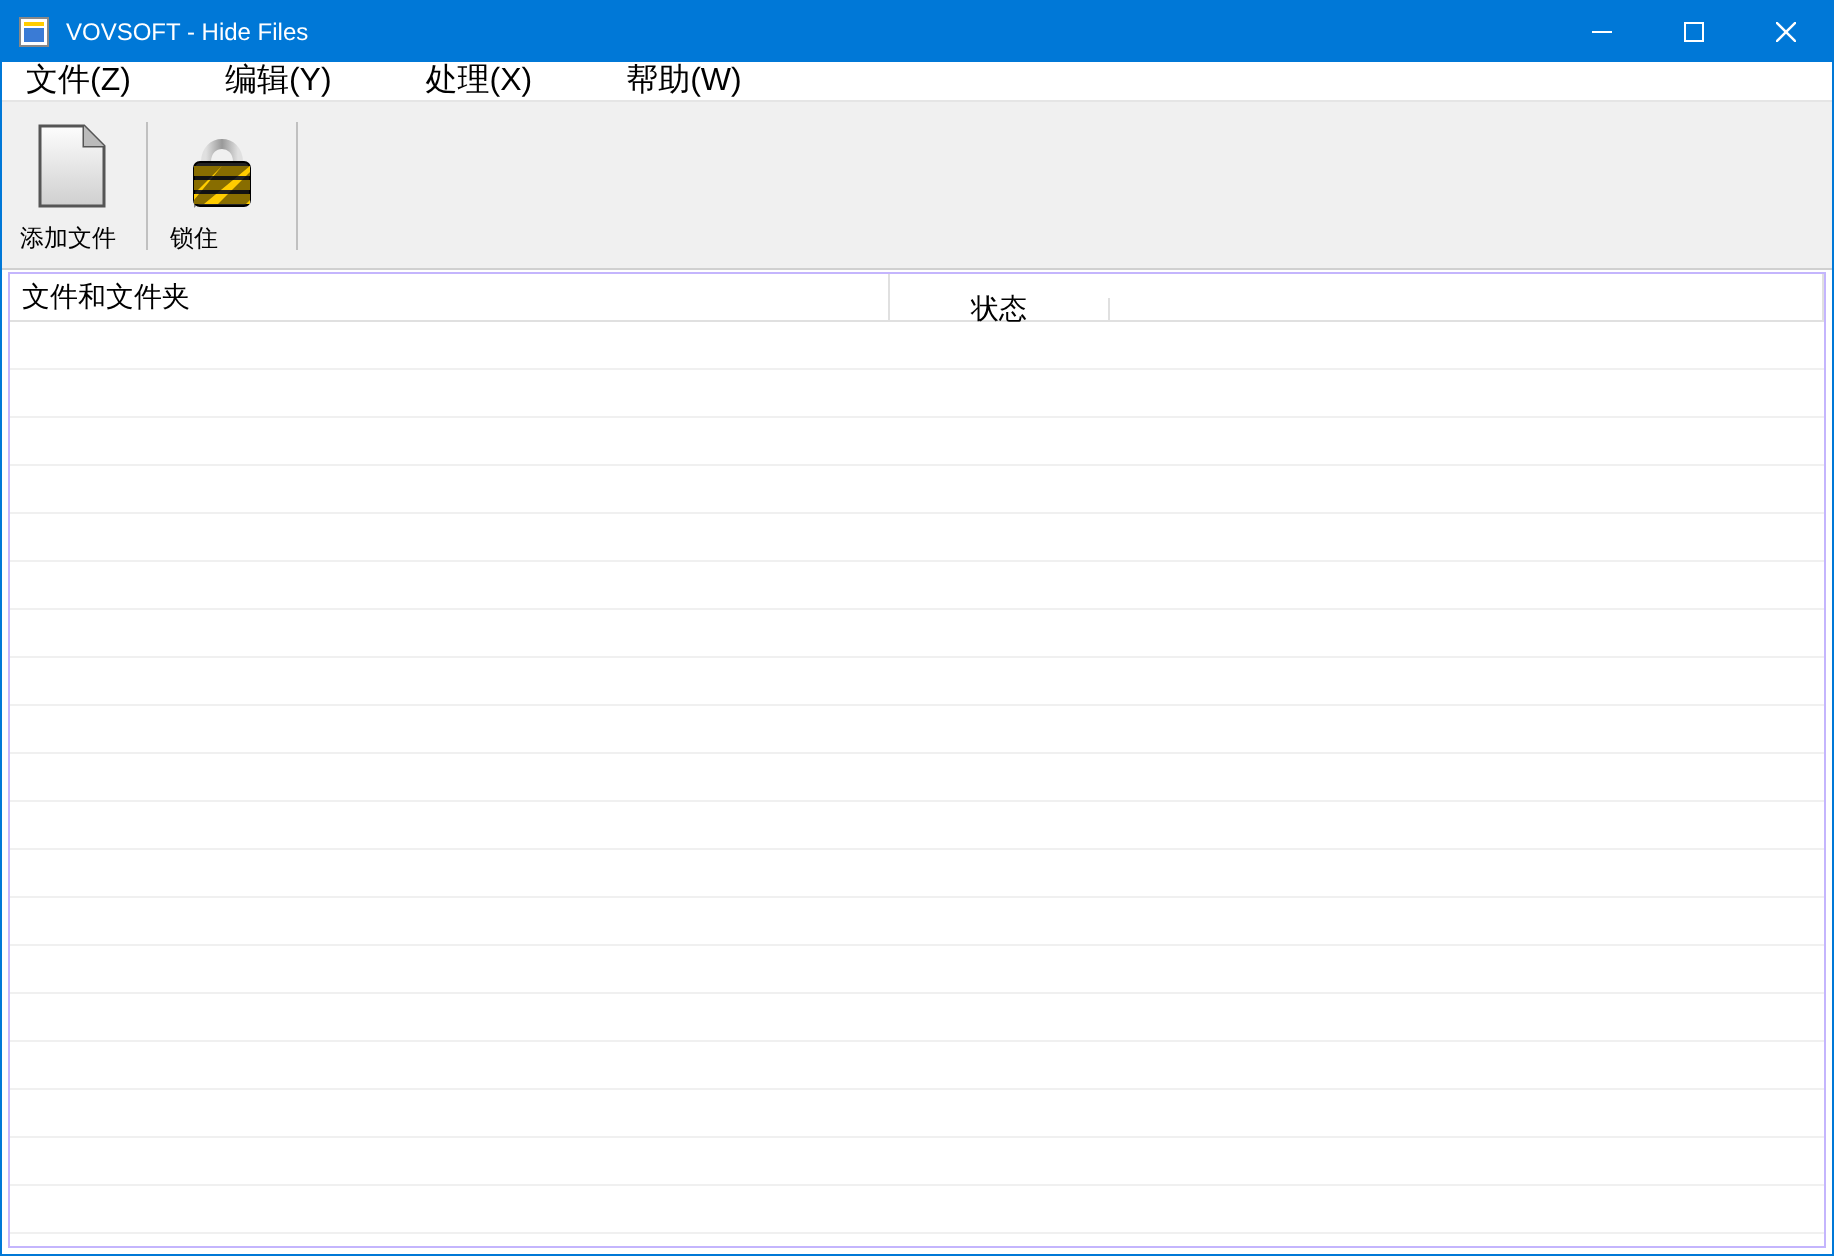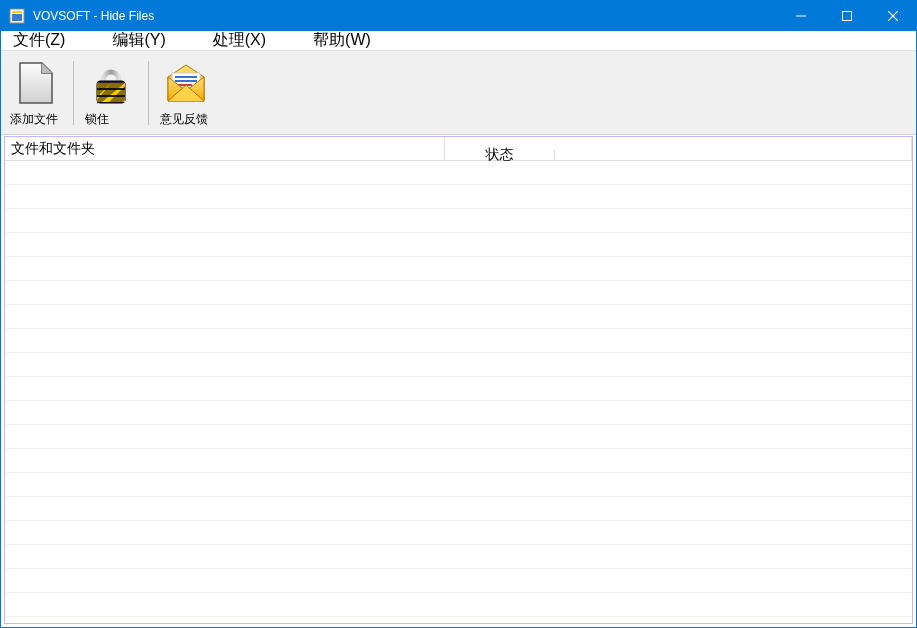--- a/index.html
+++ b/index.html
@@ -204,40 +204,20 @@
           <path d="M10 24 h7 l-7 7 Z M17 24 h7 l-14 14 v-7 Z M24 24 h7 L10 45 v-4 l0 0 Z M31 24 h7 v0 L15 43 h-5 Z M38 27 v7 L29 43 h-7 Z M38 34 v7 l-2 2 h-7 Z" fill="#000" opacity="0.55"></path>
         </g>
       </svg>
     </span>
     <span>锁住</span>
   </div>
 
 
   <div class="tool-sep"></div>
 
-  <div class="tool-btn">
-    <span class="tool-icon">
-      <svg width="48" height="48" viewBox="0 0 48 48">
-        <defs>
-          <linearGradient id="genv" x1="0" y1="0" x2="0" y2="1">
-            <stop offset="0" stop-color="#ffe27a"></stop>
-              <stop offset="1" stop-color="#f6a800"></stop>
-          </linearGradient>
-        </defs>
-        <path d="M6 18 L24 6 L42 18 L42 42 L6 42 Z" fill="url(#genv)" stroke="#b87400" stroke-width="1"></path>
-        <path d="M10 14 L38 14 L38 34 L10 34 Z" fill="#fff" stroke="#ccc"></path>
-        <line x1="13" y1="18" x2="35" y2="18" stroke="#3b6fd6" stroke-width="2"></line>
-        <line x1="13" y1="22" x2="35" y2="22" stroke="#3b6fd6" stroke-width="2"></line>
-        <line x1="13" y1="26" x2="30" y2="26" stroke="#d63b3b" stroke-width="2"></line>
-        <path d="M6 18 L24 32 L42 18 L42 42 L6 42 Z" fill="url(#genv)" stroke="#b87400" stroke-width="1"></path>
-        <path d="M6 42 L24 26 L42 42" fill="#ffd24a" stroke="#b87400"></path>
-      </svg>
-    </span>
-    <span>意见反馈</span>
-  </div>
 
 
 </div>
 
 <div class="list-area">
   <div class="list-header">
     <div class="col col-files">文件和文件夹</div>
     <div class="col col-status">状态</div>
     <div class="col col-rest"></div>
   </div>

